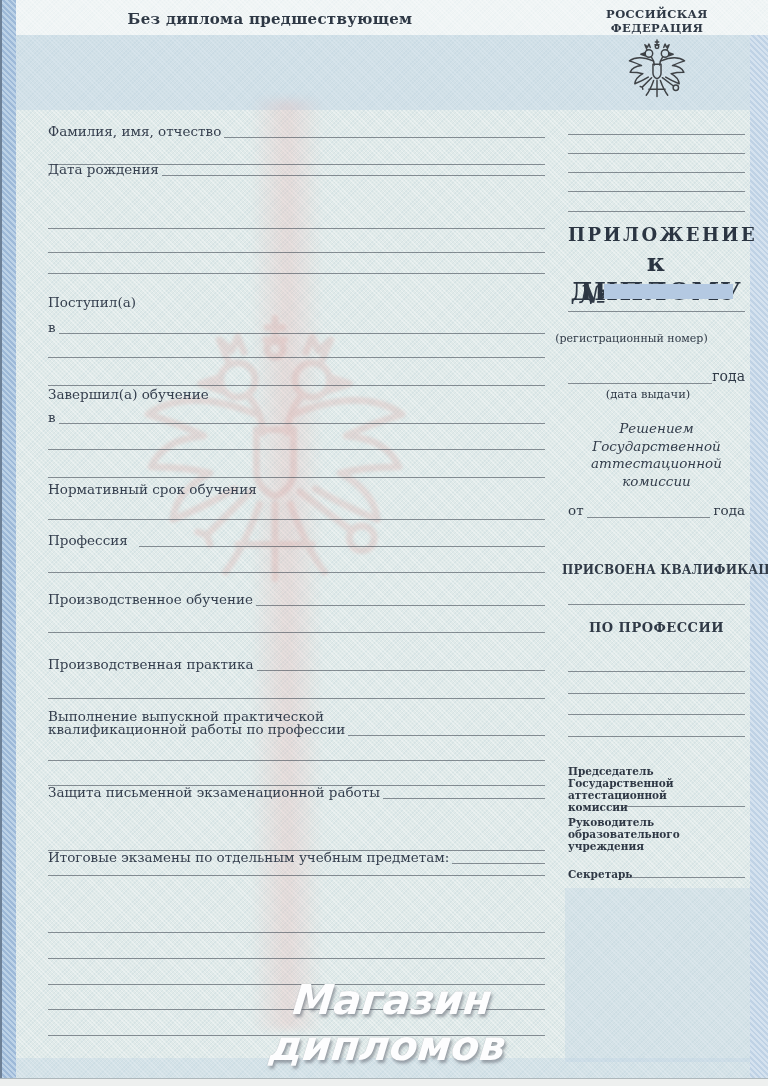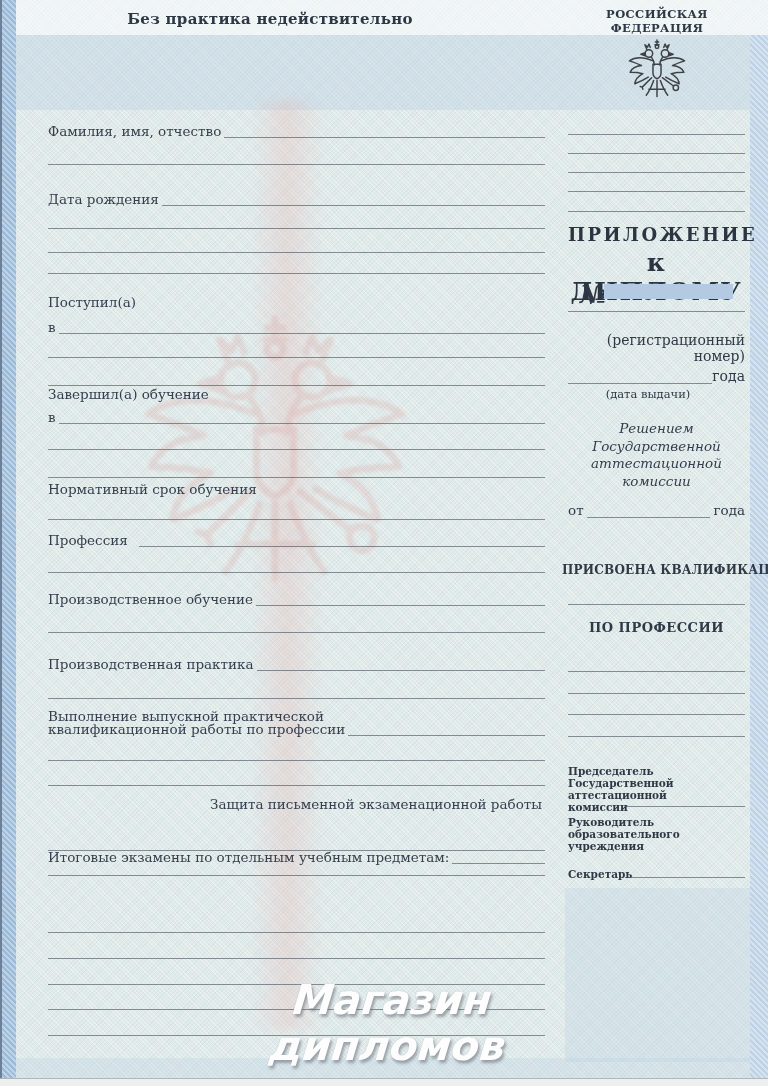--- a/index.html
+++ b/index.html
@@ -44,21 +44,21 @@
   .lrow .lab{font-size:13.5px;color:#343e4d;white-space:nowrap;padding-right:3px;line-height:1;}
   .lrow .ln{flex:1;border-bottom:1px solid rgba(73,80,91,.62);height:100%;}
 
   
   .r{position:absolute;z-index:3;color:#2f3946;}
   .rline{position:absolute;left:568px;width:177px;border-bottom:1px solid rgba(73,80,91,.62);z-index:3;}
   #supp-title1{left:568px;top:224px;width:177px;text-align:left;font-size:18px;font-weight:600;letter-spacing:2.5px;color:#2b3542;}
   #supp-title2{left:568px;top:248px;width:177px;text-align:center;font-size:25px;font-weight:600;letter-spacing:1.5px;color:#2b3542;}
   #supp-no{left:580px;top:280px;font-size:25px;font-style:italic;font-weight:600;}
   #no-box{position:absolute;left:604px;top:284px;width:129px;height:15px;background:#b4c9e2;z-index:3;}
-  #reg-cap{left:568px;top:332px;width:177px;text-align:right;font-size:14px;}
+  #reg-cap{left:543px;top:332px;width:177px;text-align:center;font-size:11px;}
   #date-row{left:568px;top:366px;width:177px;height:18px;display:flex;align-items:flex-end;font-size:14px;}
   #date-row .ln{flex:1;border-bottom:1px solid rgba(73,80,91,.62);height:100%;}
   #date-cap{left:568px;top:387px;width:160px;text-align:center;font-size:11.5px;}
   #commission{left:568px;top:420px;width:177px;text-align:center;font-style:italic;font-size:13.5px;line-height:1.3;color:#333d4b;}
   #from-row{left:568px;top:500px;width:177px;height:18px;display:flex;align-items:flex-end;font-size:13.5px;}
   #from-row .ln{flex:1;border-bottom:1px solid rgba(73,80,91,.62);height:100%;margin:0 3px;}
   #qual-head{left:562px;top:563px;width:190px;text-align:center;font-size:12px;font-weight:600;letter-spacing:.2px;white-space:nowrap;}
   #prof-head{left:568px;top:620px;width:177px;text-align:center;font-size:13px;font-weight:600;letter-spacing:.5px;}
   .sig{left:568px;width:177px;font-size:10.5px;font-weight:700;line-height:1.14;color:#2e3744;}
   .sigline{position:absolute;left:625px;width:120px;border-bottom:1px solid rgba(73,80,91,.62);z-index:3;}
@@ -105,40 +105,40 @@
   <div id="strip-left"></div>
   <div id="strip-right"></div>
   <div id="pink-stripe"></div>
   <div id="pink-eagle">
     <svg width="310" height="430">
         <use href="#eagle-sym" width="310" height="430"></use>
       </svg>
   </div>
   <div id="box-br"></div>
 
-  <div id="top-note">Без практика недействительно</div>
+  <div id="top-note">Без диплома предшествующем</div>
   <div id="country">
     <div>РОССИЙСКАЯ</div>
     <div>ФЕДЕРАЦИЯ</div>
   </div>
   <div id="emblem">
     <svg width="74" height="74">
         <use href="#eagle-sym" width="74" height="74"></use>
       </svg>
   </div>
 
   <div id="left-form">
       <div class="lrow" style="top: 118px; text-align: center;">
         <span class="lab">Фамилия, имя, отчество</span>
         <span class="ln"></span>
       </div>
       <div class="lrow" style="top: 145px;">
         <span class="ln"></span>
       </div>
-      <div class="lrow" style="top: 186px; text-align: center;">
+      <div class="lrow" style="top: 156px; text-align: center;">
         <span class="lab">Дата рождения</span>
         <span class="ln"></span>
       </div>
       <div class="lrow" style="top: 209px;">
         <span class="ln"></span>
       </div>
       <div class="lrow" style="top: 233px;">
         <span class="ln"></span>
       </div>
       <div class="lrow" style="top: 254px;">
@@ -203,21 +203,21 @@
       <div class="lrow" style="top: 716px;">
         <span class="lab">квалификационной работы по профессии</span>
         <span class="ln"></span>
       </div>
       <div class="lrow" style="top: 741px;">
         <span class="ln"></span>
       </div>
       <div class="lrow" style="top: 766px;">
         <span class="ln"></span>
       </div>
-      <div class="lrow" style="top: 798px; flex-direction: column;">
+      <div class="lrow" style="top: 779px;">
         <span class="lab">Защита письменной экзаменационной работы</span>
         <span class="ln"></span>
       </div>
       <div class="lrow" style="top: 831px;">
         <span class="ln"></span>
       </div>
       <div class="lrow" style="top: 856px;">
         <span class="ln"></span>
       </div>
       <div class="lrow" style="top: 844px;">

